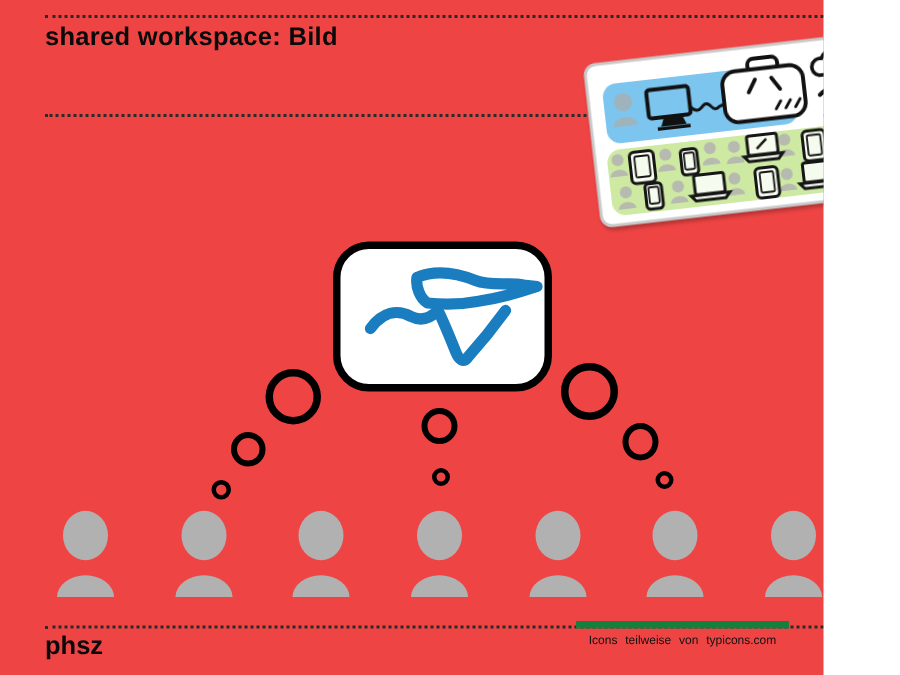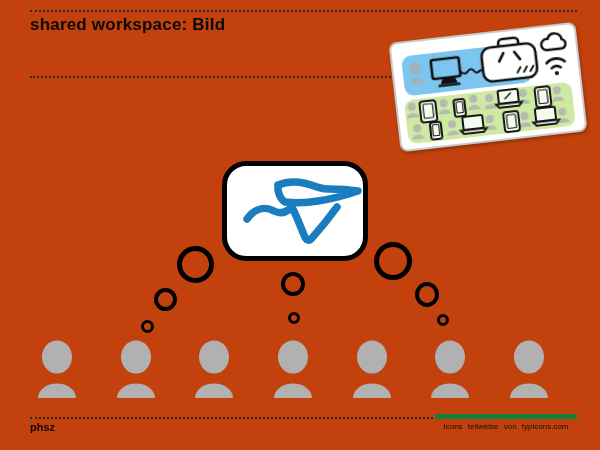--- a/index.html
+++ b/index.html
@@ -1,16 +1,16 @@
 <!DOCTYPE html>
 <html><head>
 <meta charset="utf-8">
 <style>
   html,body{margin:0;padding:0;background:#fff;}
-  .slide{position:relative;width:600px;height:450px;background:#c2410c;overflow:hidden;
+  .slide{position:relative;width:549px;height:450px;background:#ef4444;overflow:hidden;
          font-family:"Liberation Sans",sans-serif;color:#0a0a0a;}
   .dotted-rule{position:absolute;height:0;border-top:2px dotted #2a2a2a;}
   #rule-top{left:30px;width:547px;top:10px;}
   #rule-under-title{left:30px;width:545px;top:76px;}
   #rule-footer{left:30px;width:547px;top:417px;}
   .page-title{position:absolute;left:30px;top:15px;font-size:17px;font-weight:bold;letter-spacing:.2px;}
 
   
   .ws-card{position:absolute;left:393px;top:31px;width:190px;height:112px;
            transform:rotate(-6.5deg);transform-origin:50% 50%;}
@@ -31,21 +31,21 @@
   #bub-r1{left:374px;top:242px;width:38px;height:38px;}
   #bub-r2{left:415px;top:282px;width:24px;height:25px;border-width:4px;}
   #bub-r3{left:437px;top:314px;width:12px;height:12px;border-width:3px;}
 
   
   .audience{position:absolute;left:34px;top:340px;width:518px;height:58px;
             display:flex;justify-content:space-between;}
   .person{width:46px;height:58px;}
 
   
-  .footer-brand{position:absolute;left:30px;top:421px;font-size:11px;font-weight:bold;text-align:center;}
+  .footer-brand{position:absolute;left:30px;top:421px;font-size:17px;font-weight:bold;text-align:center;}
   .footer-credits{position:absolute;right:23px;top:414px;width:142px;border-top:5px solid #15803d;
                   padding-top:3px;font-size:8px;text-align:center;word-spacing:3px;color:#111;}
 </style>
 </head>
 <body>
 
 <div class="slide">
 
   <div class="dotted-rule" id="rule-top"></div>
   <div class="page-title">shared workspace: Bild</div>

